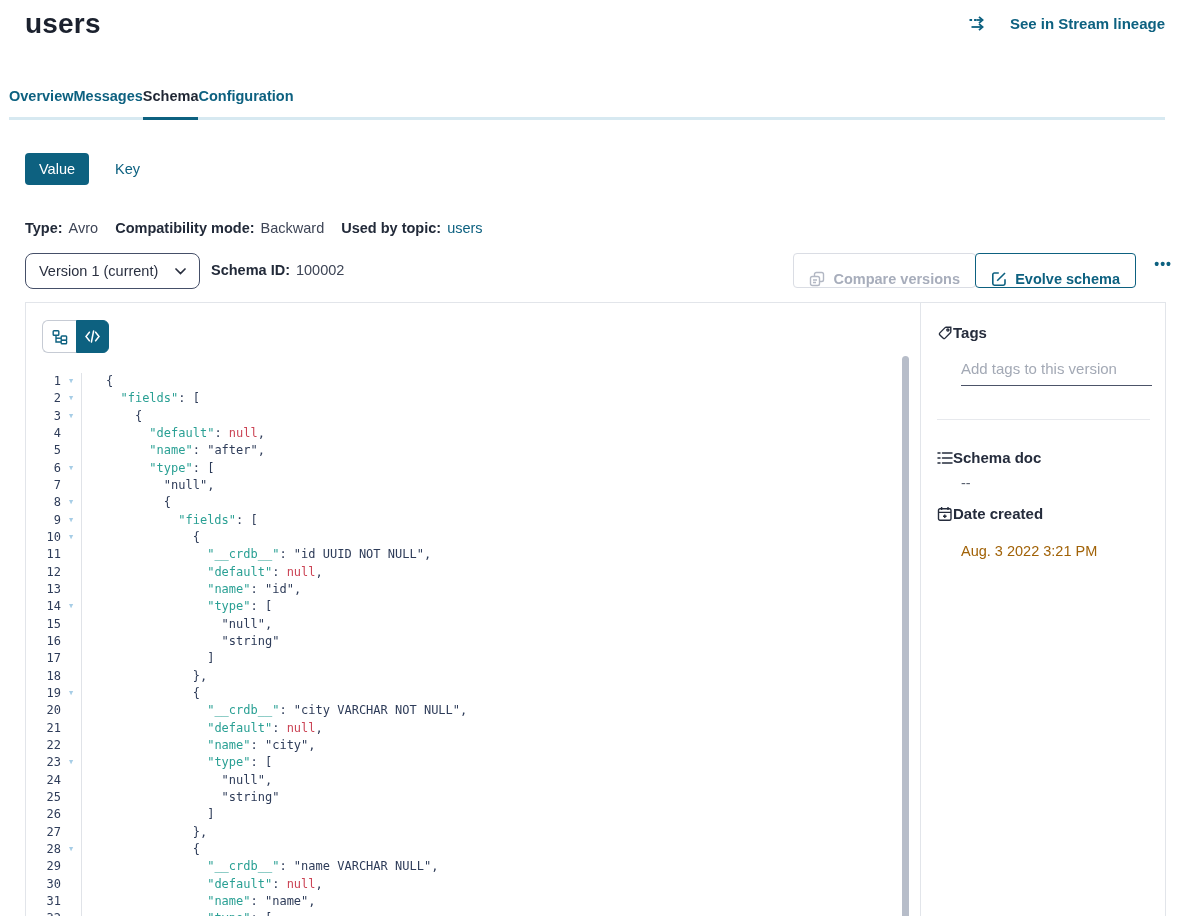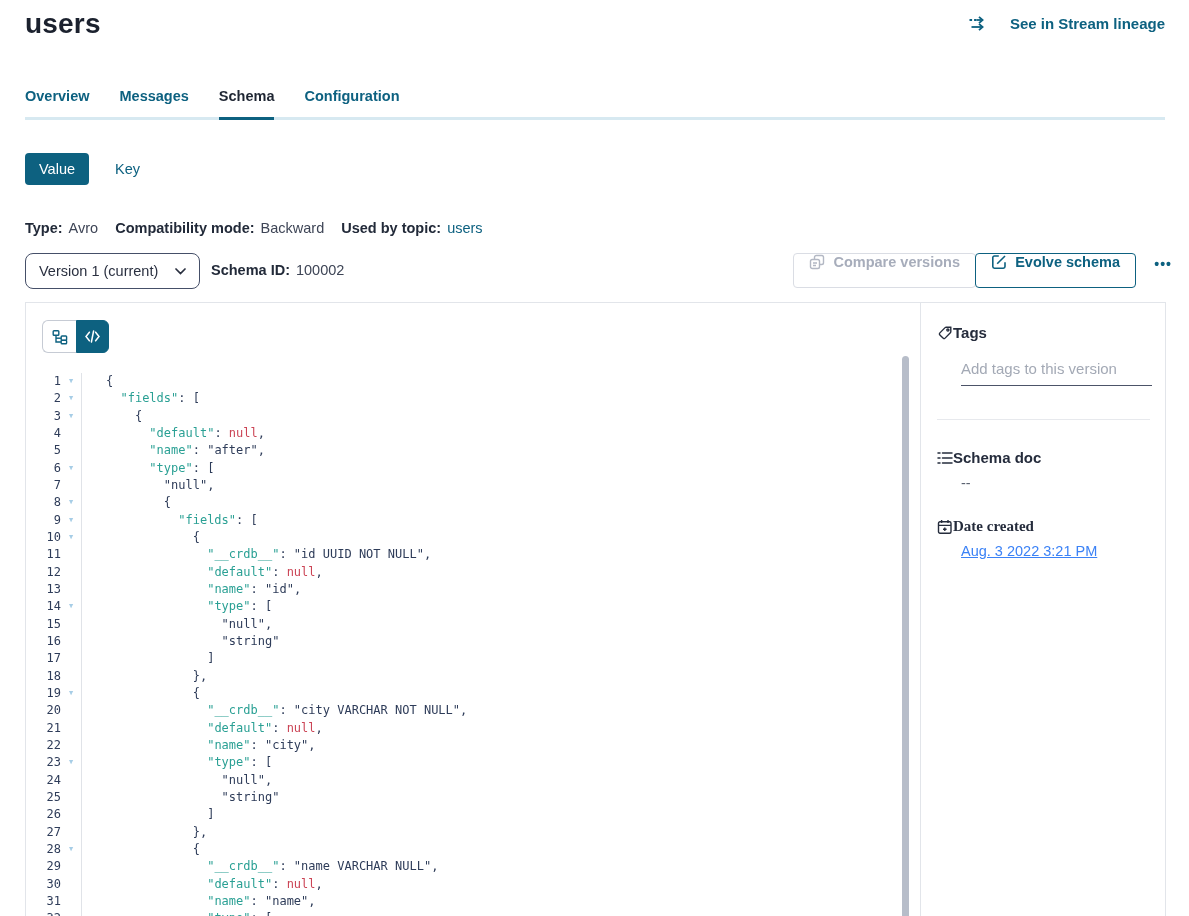--- a/index.html
+++ b/index.html
@@ -7,21 +7,21 @@
     font-family:"Liberation Sans", sans-serif; color:#3e4556; }
   .app { position:relative; width:1189px; height:704px; background:#fff; }
 
   
   .page-title { position:absolute; left:25px; top:8px; font-size:28px; font-weight:700;
     color:#1b212e; letter-spacing:.2px; }
   .lineage-link { position:absolute; right:24px; top:15px; display:flex; align-items:center;
     gap:22px; color:#0d6180; font-size:15px; font-weight:700; cursor:pointer; }
 
   
-  .tabs { position:absolute; left:25px; right:24px; top:88px; height:32px; display:flex; gap:30px; }
+  .tabs { position:absolute; left:9px; right:24px; top:88px; height:32px; display:flex; }
   .tabs::after { content:""; position:absolute; left:0; right:0; bottom:0; height:3px;
     background:#d7e9f1; }
   .tab { position:relative; font-size:14.5px; font-weight:600; color:#0d6180;
     padding-bottom:15px; cursor:pointer; z-index:1; }
   .tab.active { color:#1f2633; }
   .tab.active::after { content:""; position:absolute; left:0; right:0; bottom:0; height:3px;
     background:#0d6180; z-index:2; }
 
   
   .vk-toggle { position:absolute; left:25px; top:153px; display:flex; align-items:center; gap:26px; }
@@ -39,21 +39,21 @@
   .meta-value { color:#3e4556; }
   .meta-link { color:#0d6180; cursor:pointer; }
 
   
   .version-bar { position:absolute; left:25px; right:24px; top:253px; height:36px; }
   .version-select { position:absolute; left:0; top:0; width:175px; height:36px;
     border:1px solid #454f68; border-radius:8px; background:#fff; display:flex;
     align-items:center; justify-content:space-between; padding:11px 13px; font-size:14.5px;
     color:#2a3040; cursor:pointer; }
   .schema-id { position:absolute; left:186px; top:9px; font-size:14.5px; display:flex; gap:6px; }
-  .btn { display:inline-flex; align-items:flex-start; gap:8px; height:35px; border-radius:4px;
+  .btn { display:inline-flex; align-items:flex-end; gap:8px; height:35px; border-radius:4px;
     font-size:14.5px; font-weight:600; padding:0 15px; background:#fff; cursor:pointer;
     font-family:"Liberation Sans",sans-serif; }
   .compare-btn { position:absolute; right:189px; top:0; border:1px solid #dadde4; color:#a7adbb;
     cursor:default; }
   .evolve-btn { position:absolute; right:29px; top:0; border:1px solid #0d6180; color:#0d6180; }
   .more-btn { position:absolute; right:-7px; top:3px; border:none; background:none;
     color:#0d6180; font-size:14px; font-weight:700; letter-spacing:1px; cursor:pointer; }
 
   
   .panel { position:absolute; left:25px; top:302px; width:1141px; height:700px;
@@ -88,22 +88,22 @@
   .sb-title { font-size:15px; font-weight:700; color:#252c3c; }
   .tags-head { top:21px; }
   .tags-input { position:absolute; left:40px; top:55px; width:191px; border:none;
     border-bottom:1px solid #4c5368; font-size:15px; color:#3e4556; padding:2px 0 8px;
     outline:none; background:transparent; font-family:"Liberation Sans",sans-serif; }
   .tags-input::placeholder { color:#a3a9b5; }
   .sb-divider { position:absolute; left:16px; top:116px; width:213px; height:1px;
     background:#e7e9ed; }
   .doc-head { top:146px; }
   .doc-value { position:absolute; left:40px; top:172px; font-size:14.5px; color:#5c6372; }
-  .date-head { top:215px;font-family:Liberation Serif, serif; }
-  .date-value { position:absolute; left:40px; top:240px; font-size:14.5px; color:#3b82f6;text-decoration:underline; }
+  .date-head { top:202px; }
+  .date-value { position:absolute; left:40px; top:240px; font-size:14.5px; color:#a16207; }
 
   svg { display:block; }
 </style>
 </head>
 <body>
 
 <div class="app">
 
   <h1 class="page-title">users</h1>
 

